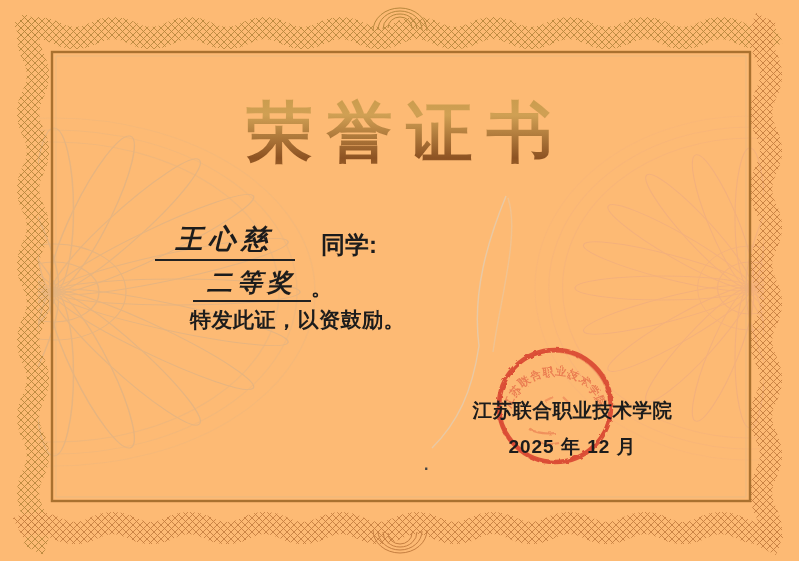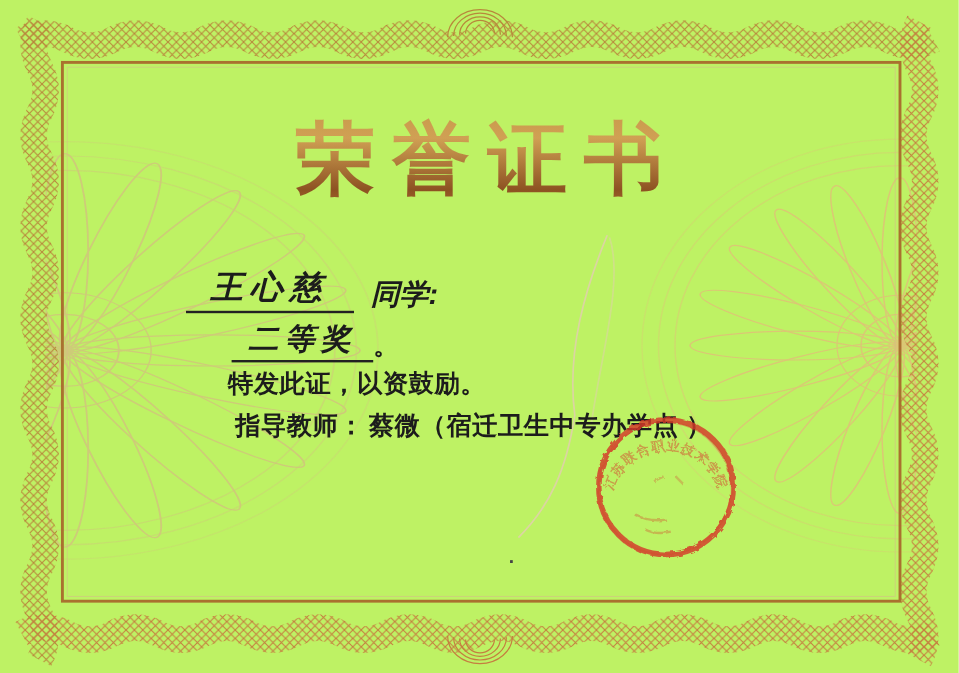--- a/index.html
+++ b/index.html
@@ -1,36 +1,36 @@
 <!DOCTYPE html>
 <html style="--gold-border: #b8873c; --copper-border: #c57e40; --inner-line: #a9712f; --title-gold-light: #c79a4a; --title-gold-dark: #8d5222; --subtitle-bronze: #a2592a; --ink: #1c1c1c; --seal-red: #d5392b; --rosette-left: #d9b187; --rosette-right: #eeab80;"><head>
 <meta charset="utf-8">
 <style>
   html,body{margin:0;padding:0;background:#ffffff;}
   body{width:799px;height:561px;overflow:hidden;position:relative;
        font-family:"Liberation Sans","DejaVu Sans",sans-serif;}
-  .cert{position:absolute;inset:0;background:#bef264;}
+  .cert{position:absolute;inset:0;background:#fdba74;}
   .frame-svg{position:absolute;left:0;top:0;width:799px;height:561px;pointer-events:none;}
 
   .title{position:absolute;left:0;top:88px;width:100%;text-align:center;
          font-family:"DejaVu Serif","Liberation Serif",serif;font-weight:bold;
          font-size:66px;letter-spacing:14px;padding-left:14px;box-sizing:border-box;
          background:linear-gradient(180deg,var(--title-gold-light,#c79a4a) 0%,#d0a054 30%,var(--title-gold-dark,#8d5222) 78%,#aa7030 100%);
          -webkit-background-clip:text;background-clip:text;color:transparent;}
   .subtitle{position:absolute;left:0;top:167px;width:100%;text-align:center;
             font-family:"Liberation Serif","DejaVu Serif",serif;font-weight:bold;
             font-size:21px;letter-spacing:2px;color:var(--subtitle-bronze,#a2592a);}
 
   .ink{color:var(--ink,#1c1c1c);}
   .name-line{position:absolute;left:155px;top:221px;display:flex;align-items:flex-end;}
   .name-underline{display:inline-block;min-width:128px;text-align:center;
                   border-bottom:2.5px solid #222;padding:0 6px 2px 6px;}
   .script{font-family:"DejaVu Serif","Liberation Serif",serif;font-style:italic;
           font-weight:bold;font-size:27px;letter-spacing:6px;transform:skewX(-4deg);}
-  .salutation{font-weight:bold;font-size:24px;margin-left:14px;padding-bottom:0px;font-style:italic;}
+  .salutation{font-weight:bold;font-size:24px;margin-left:26px;padding-bottom:0px;}
 
   .body-line{position:absolute;left:191px;font-weight:bold;font-size:21px;letter-spacing:0.5px;}
   .line1{top:266px;display:flex;align-items:flex-end;}
   .award-underline{display:inline-block;min-width:110px;text-align:center;
                    border-bottom:2.5px solid #222;margin-left:2px;padding:0 4px 1px 4px;}
   .award{font-size:25px;letter-spacing:5px;}
   .line2{top:306px;left:190px;}
   .line3{top:341px;left:196px;}
   .advisor-label{margin-right:4px;}
 
@@ -157,38 +157,39 @@
   <div class="name-line ink">
     <span class="name-underline"><span class="script">王心慈</span></span>
     <span class="salutation">同学:</span>
   </div>
 
   <div class="body-line line1 ink">
     <span class="award-underline"><span class="script award">二等奖</span></span>
     <span>。</span>
   </div>
   <div class="body-line line2 ink">特发此证，以资鼓励。</div>
-  <div class="body-line line3 ink">
-    <span class="advisor-label">指导教师：</span><span>蔡微（宿迁卫生中专办学点 ）</span>
-  </div>
 
   <svg class="seal" viewBox="0 0 132 126" xmlns="http://www.w3.org/2000/svg">
     <defs>
       <path id="sealArcTop" d="M20,76 A46,46 0 0 1 112,76" fill="none"></path>
       <filter id="rough">
           <feTurbulence type="fractalNoise" baseFrequency="0.22" numOctaves="2" result="n"></feTurbulence>
         <feDisplacementMap in="SourceGraphic" in2="n" scale="3.5"></feDisplacementMap>
         </filter>
     </defs>
     <g filter="url(#rough)">
       <circle cx="66" cy="61" r="56" fill="none" style="stroke:var(--seal-red,#d5392b)" stroke-width="4.6" opacity="0.88"></circle>
       <circle cx="65" cy="62" r="55" fill="none" style="stroke:var(--seal-red,#d5392b)" stroke-width="1.6" opacity="0.4"></circle>
       <text font-size="11" font-weight="bold" letter-spacing="1" style="fill:var(--seal-red,#d5392b)" opacity="0.5">
         <textPath href="#sealArcTop" startOffset="50%" text-anchor="middle">江苏联合职业技术学院</textPath>
       </text>
       <path d="M40,84 q12,6 26,4 M48,96 q10,5 22,2" fill="none" style="stroke:var(--seal-red,#d5392b)" stroke-width="2" opacity="0.35"></path>
       <path d="M56,56 l8,-4 M74,52 l6,6" style="stroke:var(--seal-red,#d5392b)" stroke-width="2" opacity="0.3"></path>
     </g>
   </svg>
 
+  <div class="issuer-block ink">
+    <div class="issuer">江苏联合职业技术学院</div>
+    <div class="date">2025 年 12 月</div>
+  </div>
 
   <div class="stray-dot">.</div>
 </div>
 
 </body></html>

